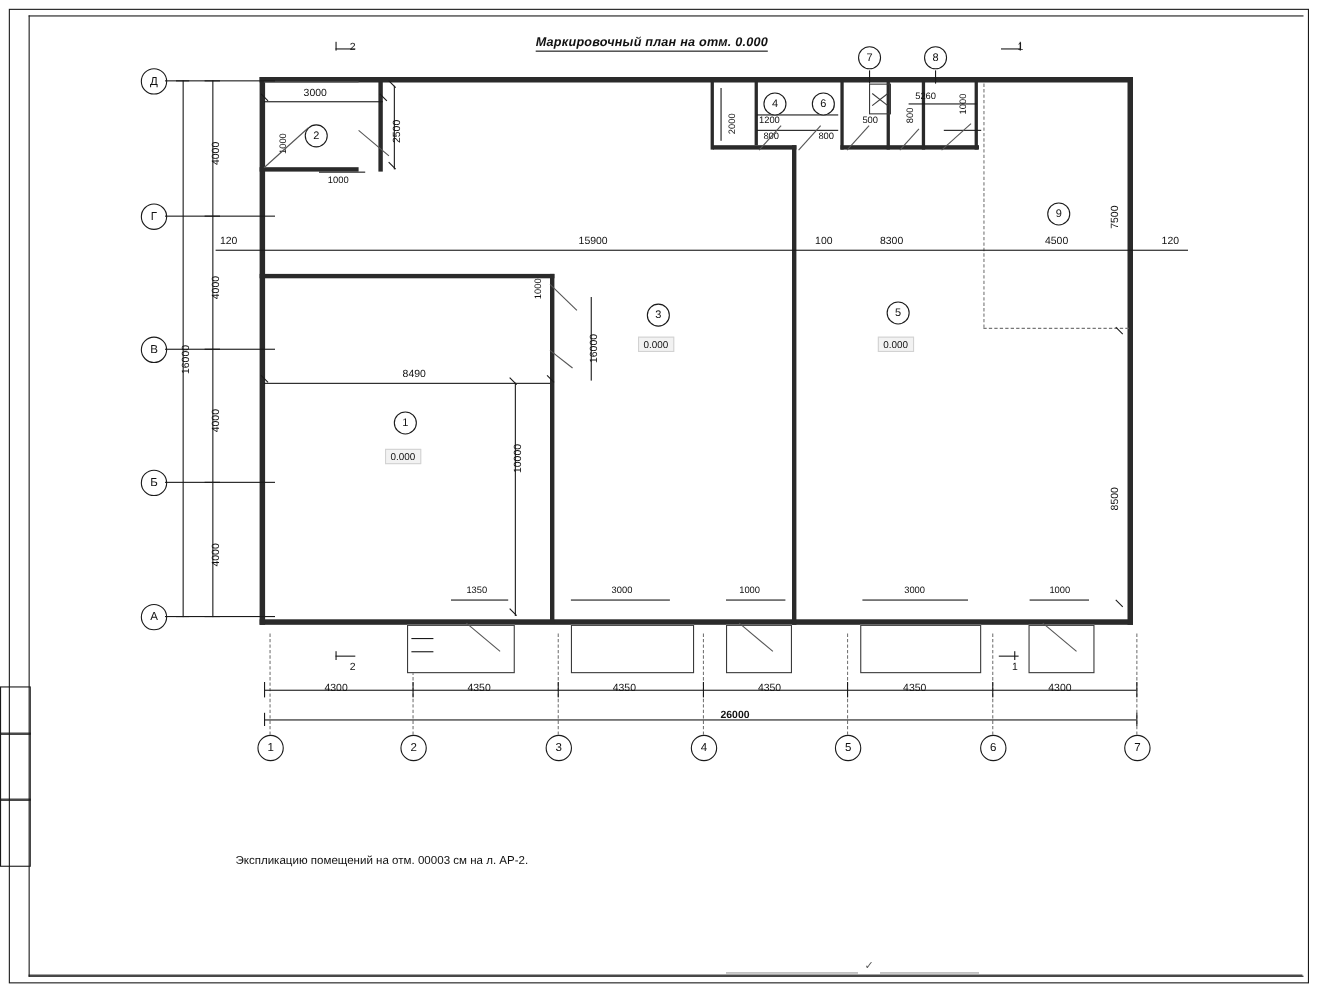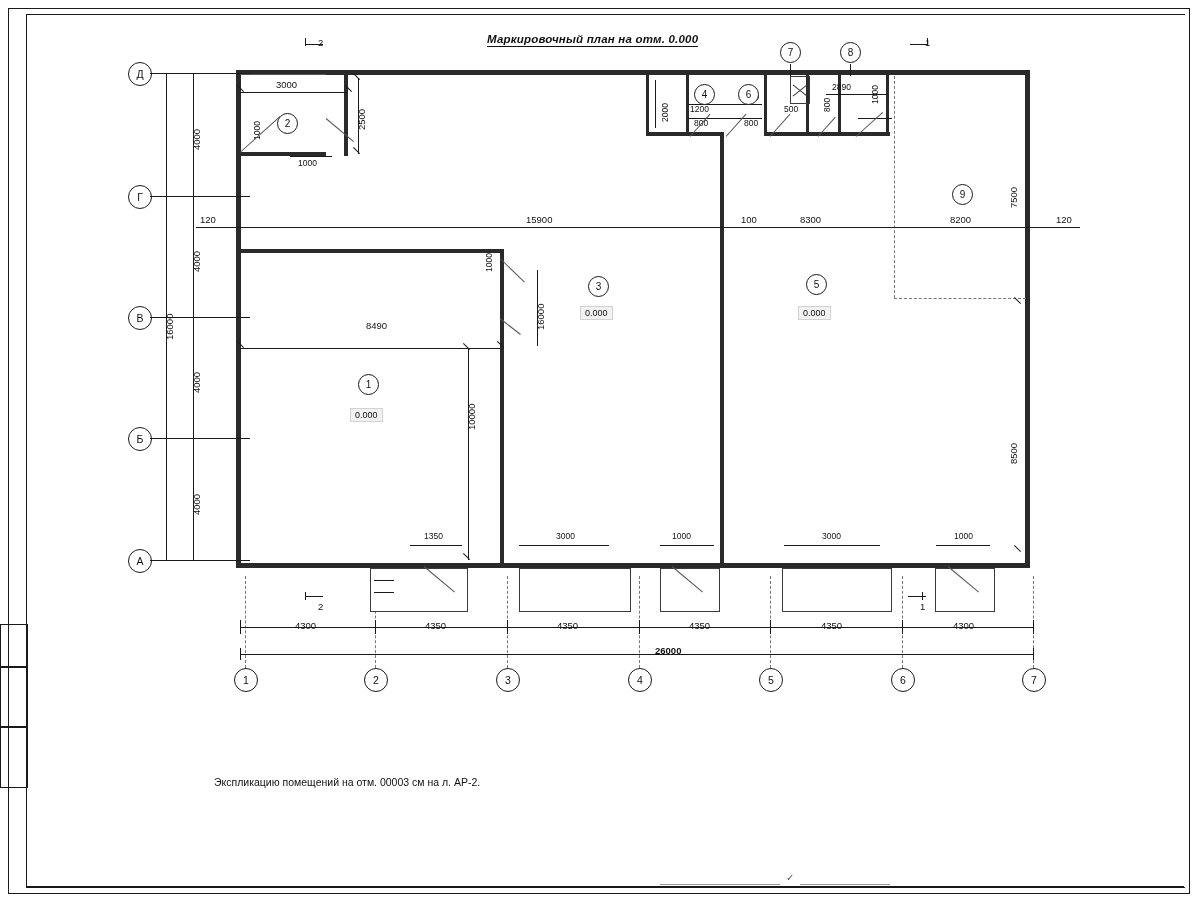--- a/index.html
+++ b/index.html
@@ -173,21 +173,21 @@
   <div class="dim v" style="left:1008px;top:208px;">7500</div>
   <div class="dim v" style="left:1008px;top:464px;">8500</div>
   <div class="tick" style="left:1013px;top:300px;"></div>
   <div class="tick" style="left:1013px;top:548px;"></div>
 
   <div class="ln h" style="left:196px;top:227px;width:884px;"></div>
   <div class="dim" style="left:200px;top:214px;">120</div>
   <div class="dim" style="left:498px;top:214px;margin-left:28px;">15900</div>
   <div class="dim" style="left:741px;top:214px;text-align:center;">100</div>
   <div class="dim" style="left:800px;top:214px;">8300</div>
-  <div class="dim" style="left:950px;top:214px;">8200</div>
+  <div class="dim" style="left:950px;top:214px;">4500</div>
   <div class="dim" style="left:1056px;top:214px;">120</div>
 
   <div class="ln h" style="left:240px;top:92px;width:108px;"></div>
   <div class="dim" style="left:276px;top:79px;">3000</div>
   <div class="tick" style="left:236px;top:88px;"></div>
   <div class="tick" style="left:344px;top:88px;"></div>
 
   <div class="ln v" style="left:358px;top:78px;height:76px;"></div>
   <div class="dim v" style="left:356px;top:130px;">2500</div>
   <div class="tick" style="left:352px;top:76px;"></div>
@@ -206,21 +206,21 @@
 
   <div class="ln h" style="left:688px;top:104px;width:74px;"></div>
   <div class="dim small" style="left:690px;top:104px;">1200</div>
   <div class="ln h" style="left:688px;top:118px;width:74px;"></div>
   <div class="dim small" style="left:694px;top:118px;">800</div>
 
   <div class="dim small" style="left:740px;top:92px;">1410</div>
   <div class="dim small" style="left:744px;top:118px;">800</div>
   <div class="dim small" style="left:784px;top:104px;">500</div>
   <div class="dim v small" style="left:822px;top:112px;">800</div>
-  <div class="dim small" style="left:832px;top:82px;">2890</div>
+  <div class="dim small" style="left:832px;top:82px;">5260</div>
   <div class="dim v small" style="left:870px;top:104px;">1000</div>
   <div class="ln h" style="left:826px;top:94px;width:62px;"></div>
   <div class="ln h" style="left:858px;top:118px;width:34px;"></div>
 
   <div class="tag" style="left:694px;top:84px;">4</div>
   <div class="tag" style="left:738px;top:84px;">6</div>
   <div class="tag" style="left:780px;top:42px;">7</div>
   <div class="tag" style="left:840px;top:42px;">8</div>
   <div class="tag" style="left:952px;top:184px;">9</div>
   <div class="ln v" style="left:790px;top:64px;height:12px;"></div>
@@ -237,21 +237,21 @@
   <div class="tag" style="left:358px;top:374px;">1</div>
   <div class="lvl" style="left:350px;top:408px;">0.000</div>
 
   <div class="tag" style="left:588px;top:276px;">3</div>
   <div class="lvl" style="left:580px;top:306px;">0.000</div>
 
   <div class="tag" style="left:806px;top:274px;">5</div>
   <div class="lvl" style="left:798px;top:306px;">0.000</div>
 
   <div class="ln h" style="left:240px;top:348px;width:260px;"></div>
-  <div class="dim" style="left:366px;top:320px;text-align:center;">8490</div>
+  <div class="dim" style="left:366px;top:335px;text-align:center;">8490</div>
   <div class="tick" style="left:236px;top:344px;"></div>
   <div class="tick" style="left:496px;top:344px;"></div>
 
   <div class="ln v" style="left:468px;top:348px;height:212px;"></div>
   <div class="dim v" style="left:466px;top:430px;">10000</div>
   <div class="tick" style="left:462px;top:346px;"></div>
   <div class="tick" style="left:462px;top:556px;"></div>
 
   <div class="ln v" style="left:537px;top:270px;height:76px;"></div>
   <div class="dim v" style="left:535px;top:330px;">16000</div>

